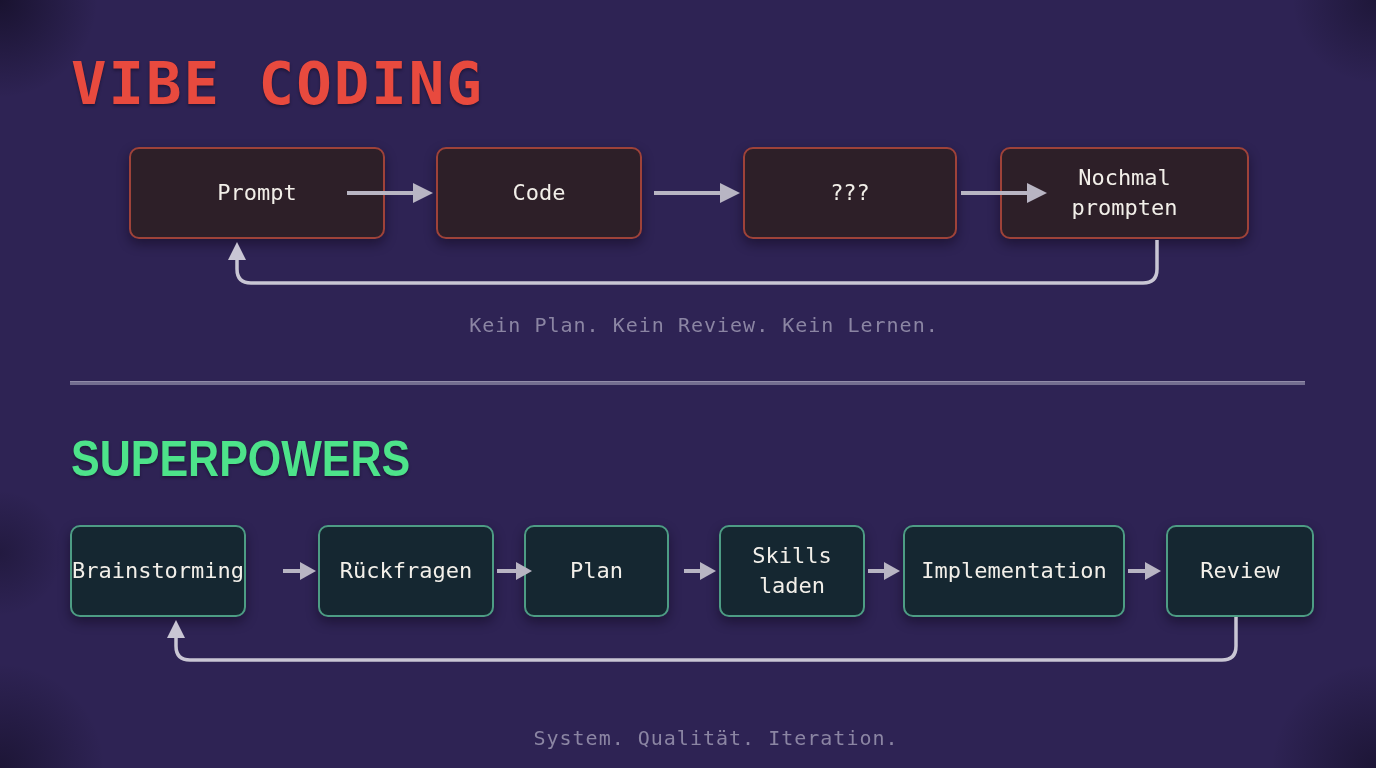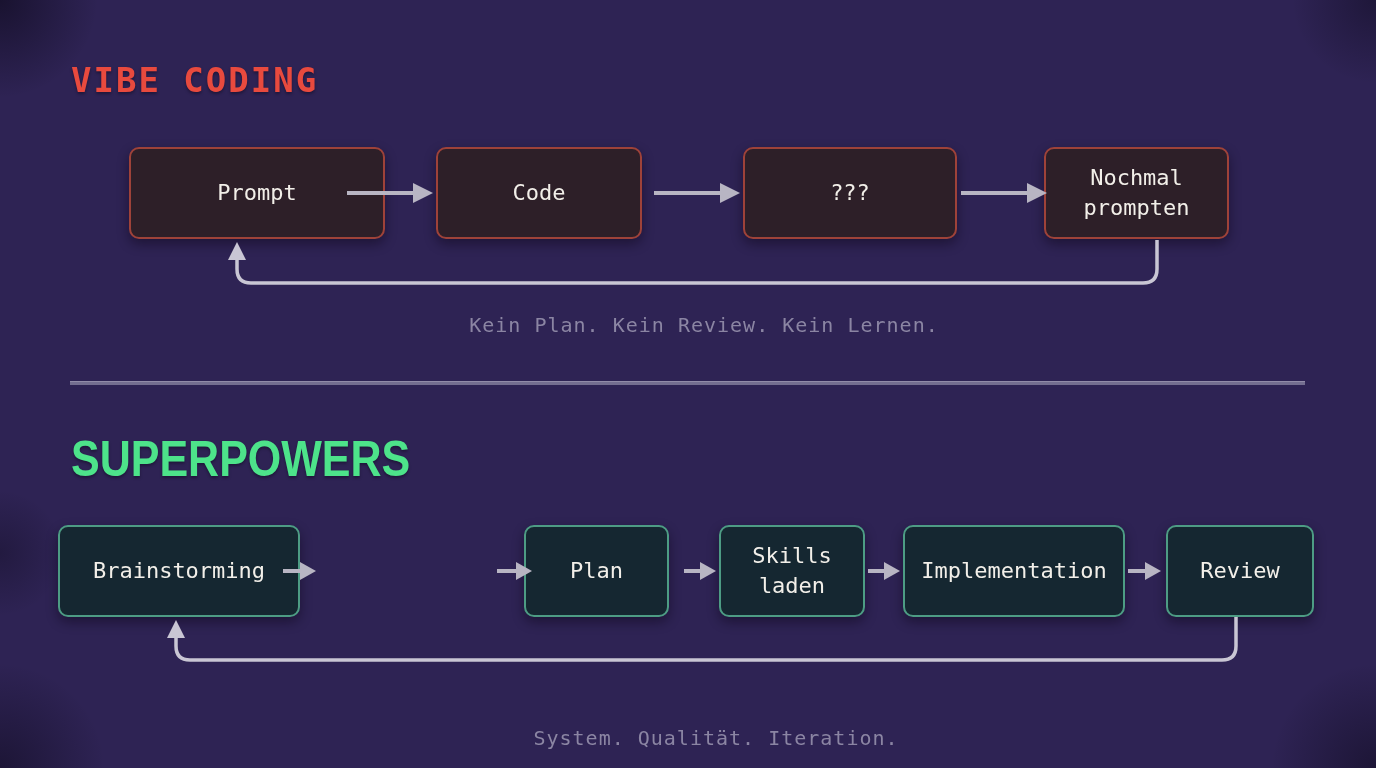--- a/index.html
+++ b/index.html
@@ -18,21 +18,21 @@
       radial-gradient(circle 90px at 0% 72%, rgba(8,5,18,.30), rgba(8,5,18,0) 70%),
       var(--background,#2e2354);
   }
   .title{
     position:absolute;left:71px;
     font-weight:bold;letter-spacing:2px;
     text-shadow:0 2px 3px rgba(10,5,20,.4);
     white-space:nowrap;
   }
   .vibe-title{
-    top:60px;font-size:34px;
+    top:49px;font-size:59px;
     font-family:"DejaVu Sans Mono","Liberation Mono",monospace;
     color:var(--vibe-accent,#e84a3e);
   }
   .super-title{
     top:430px;font-size:50px;letter-spacing:0px;
     font-family:"Liberation Sans","DejaVu Sans",sans-serif;
     color:var(--super-accent,#4de38a);
     transform:scaleX(.86);transform-origin:left center;
   }
   .box{
@@ -84,33 +84,36 @@
 
   <div class="box vibe" style="left:129px;width:256px">
     <span>Prompt</span>
   </div>
   <div class="box vibe" style="left:436px;width:206px">
     <span>Code</span>
   </div>
   <div class="box vibe" style="left:743px;width:214px">
     <span>???</span>
   </div>
-  <div class="box vibe" style="left:1044px;width:185px">
+  <div class="box vibe" style="left:1000px;width:249px">
     <span>Nochmal
 prompten</span>
   </div>
 
   <div class="caption cap-vibe">Kein Plan. Kein Review. Kein Lernen.</div>
 
   <div class="divider"></div>
 
   <div class="title super-title">SUPERPOWERS</div>
 
-  <div class="box super" style="left:58px;width:242px">
+  <div class="box super" style="left:70px;width:176px">
     <span>Brainstorming</span>
+  </div>
+  <div class="box super" style="left:318px;width:176px">
+    <span>Rückfragen</span>
   </div>
   <div class="box super" style="left:524px;width:145px">
     <span>Plan</span>
   </div>
   <div class="box super" style="left:903px;width:222px">
     <span>Implementation</span>
   </div>
   <div class="box super" style="left:719px;width:146px">
     <span>Skills
 laden</span>

